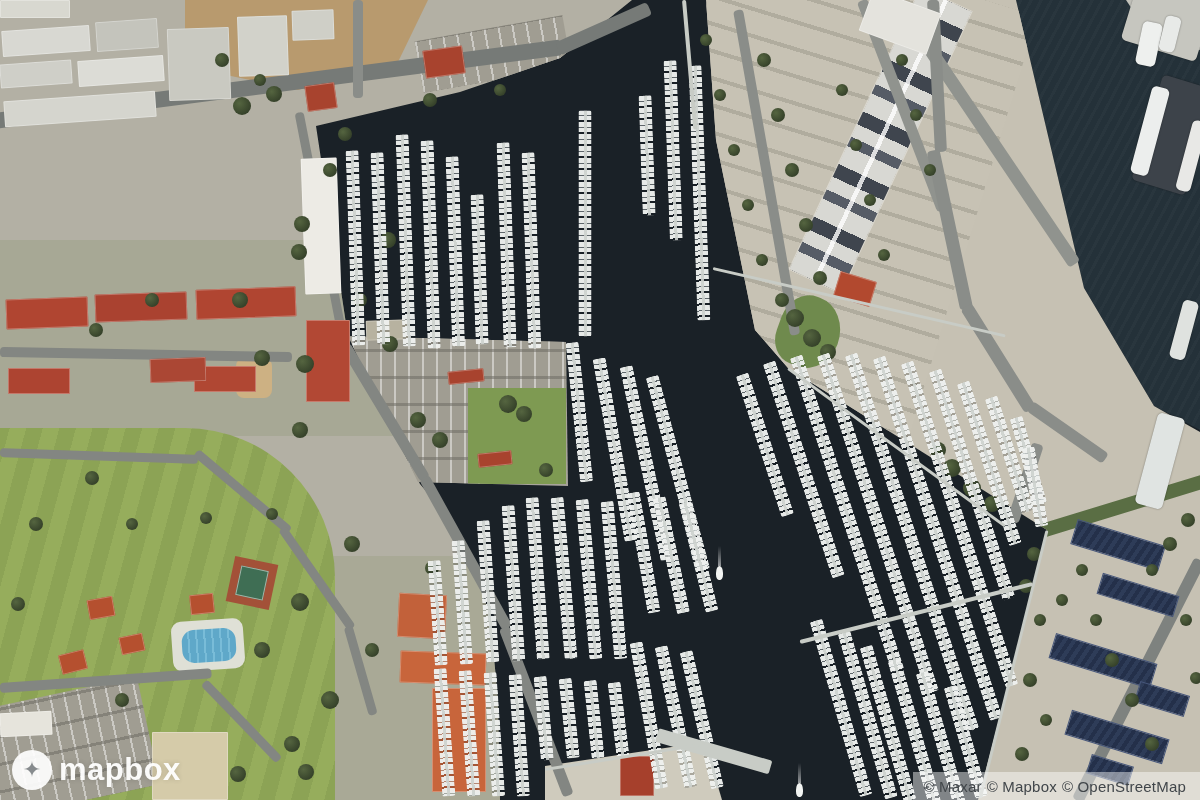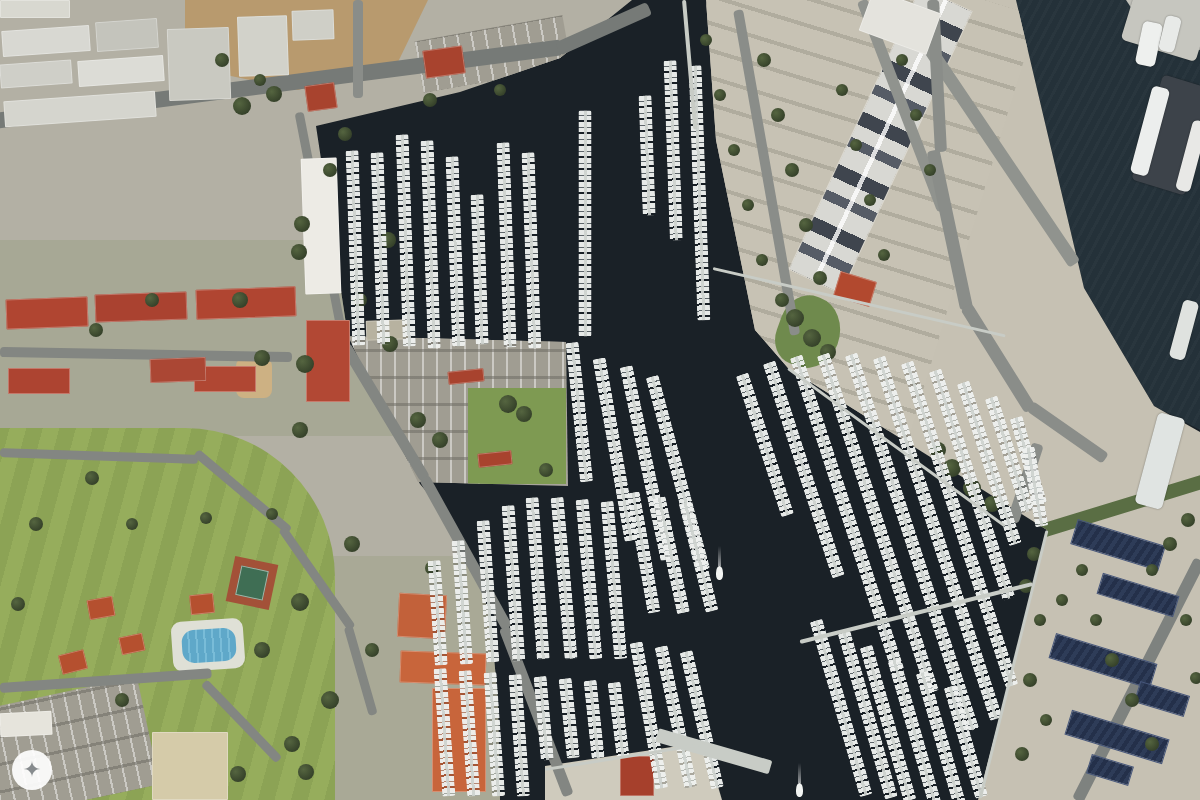--- a/index.html
+++ b/index.html
@@ -343,16 +343,22 @@
       <div class="ship" style="left: 1146px; top: 414px; width: 28px; height: 94px; background: rgb(224, 228, 226); transform: rotate(15deg);"></div>
       <div class="ship" style="left: 1176px; top: 300px; width: 16px; height: 60px; background: rgb(223, 226, 223); transform: rotate(15deg);"></div>
       <div class="boat" style="left: 716px; top: 566px;"></div>
       <div class="boat" style="left: 796px; top: 783px;"></div>
     </div>
 
   <a class="logo" href="#">
     <span class="logo-circle">
       <span class="logo-star">✦</span>
     </span>
+    <span class="logo-text">mapbox</span>
   </a>
 
+  <div class="attribution">
+    <span>© Maxar</span>
+    <span>© Mapbox</span>
+    <span>© OpenStreetMap</span>
+  </div>
 
 </div>
 
 </body></html>

